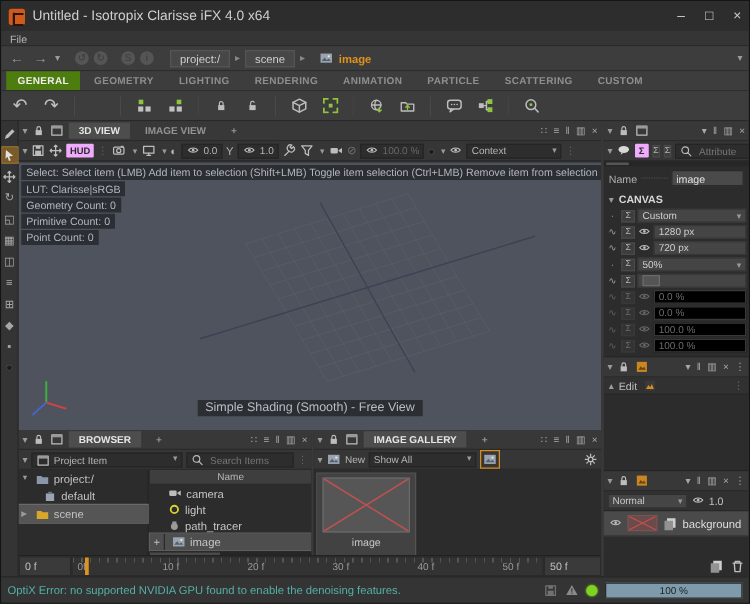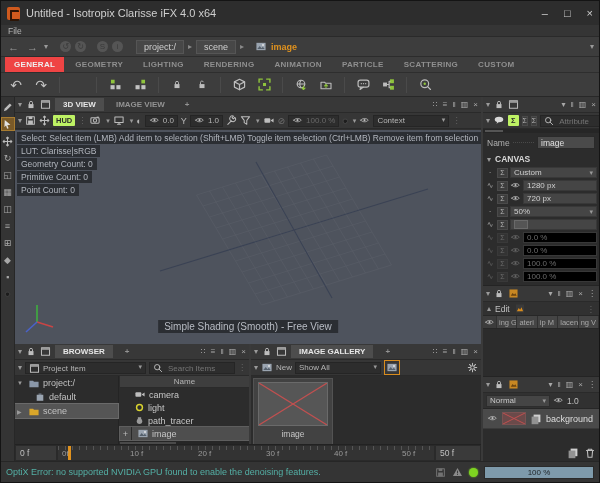--- a/index.html
+++ b/index.html
@@ -18,41 +18,41 @@
   .navbar{position:absolute;top:36px;left:0;right:0;height:20px;background:#3d3d3d;border-bottom:1px solid #2c2c2c;display:flex;align-items:center;padding:0 5px;gap:4px;font-size:10px;}
   .navarrow{color:#9a9a9a;font-size:11px;padding:0 2px;}
   .circ{width:11px;height:11px;border-radius:50%;background:#555;color:#3a3a3a;font-size:8px;display:inline-flex;align-items:center;justify-content:center;}
   .crumb{background:#474747;border:1px solid #555;padding:1px 7px;font-size:9px;color:#cfcfcf;display:flex;align-items:center;gap:4px;}
   .crumb.accent{color:#e0921e;background:transparent;border:none;font-weight:bold;}
   .csep{color:#8a8a8a;font-size:8px;}
   .caret{color:#9a9a9a;font-size:8px;}
   
   .tabsrow{position:absolute;top:56px;left:0;right:0;height:16px;background:#3d3d3d;border-bottom:1px solid #2e2e2e;display:flex;align-items:flex-end;padding:0 4px;gap:2px;}
   .ctab{font-size:8px;font-weight:bold;color:#8f8f8f;padding:3px 9px;letter-spacing:.3px;}
-  .ctab.active{background:#ef4444;color:#efefef;}
+  .ctab.active{background:#4d7c0f;color:#efefef;}
   
   .maintoolbar{position:absolute;top:72px;left:0;right:0;height:24px;background:#3d3d3d;border-bottom:1px solid #282828;display:flex;align-items:center;padding:0 6px;gap:7px;}
   .tbi{display:inline-flex;align-items:center;justify-content:center;width:18px;height:18px;color:#c2c2c2;font-size:14px;}
   .tsep{width:1px;height:16px;background:#2e2e2e;border-right:1px solid #4a4a4a;margin:0 2px;}
   
   .main{position:absolute;top:96px;left:0;right:0;bottom:21px;background:#303030;}
   .toolstrip{position:absolute;top:0;left:0;bottom:0;width:14px;background:#343434;border-right:1px solid #272727;display:flex;flex-direction:column;align-items:center;padding-top:4px;gap:5px;}
   .strip-i{width:12px;height:12px;display:flex;align-items:center;justify-content:center;color:#a8a8a8;font-size:9px;}
   .strip-i.active{background:#7a5a28;outline:1px solid #a87c30;color:#f0f0f0;}
   .center{position:absolute;top:0;left:14px;width:466px;bottom:0;}
   .rightcol{position:absolute;top:0;left:480px;right:0;bottom:0;background:#2c2c2c;border-left:2px solid #3a3a3a;}
   
   .phead{height:16px;background:#383838;border-bottom:1px solid #2a2a2a;display:flex;align-items:center;font-size:8px;color:#9a9a9a;padding:0 3px;gap:4px;}
   .ptab{padding:2px 8px;font-weight:bold;font-size:8px;color:#939393;}
   .ptab.active{background:#4d4d4d;color:#e6e6e6;}
   .hicons{margin-left:auto;display:flex;gap:5px;color:#a8a8a8;font-size:8px;align-items:center;}
   .ptools{height:16px;background:#363636;border-bottom:1px solid #2a2a2a;display:flex;align-items:center;font-size:8px;color:#b5b5b5;padding:0 3px;gap:3px;}
   .field{background:#2d2d2d;border:1px solid #252525;color:#b5b5b5;display:flex;align-items:flex-start;gap:3px;padding:0 3px;height:12px;font-size:8px;}
   .field.dis{color:#686868;}
-  .chip{background:#bef264;color:#2a2a2a;font-weight:bold;font-size:7.5px;padding:1px 3px;border-radius:1px;}
+  .chip{background:#f0abfc;color:#2a2a2a;font-weight:bold;font-size:7.5px;padding:1px 3px;border-radius:1px;}
   .ddc{font-size:7px;color:#9a9a9a;margin-left:2px;}
   
   .viewpanel{position:absolute;top:0;left:0;right:0;height:247px;}
   .viewport{position:absolute;top:33px;left:0;right:0;bottom:0;background:#4e535d;overflow:hidden;}
   .ovl{position:absolute;left:2px;display:inline-block;background:rgba(38,40,44,.85);color:#b2b6be;font-size:8.5px;padding:1px 4px;white-space:nowrap;}
   .vcaption{position:absolute;left:50%;transform:translateX(-50%);bottom:11px;background:rgba(38,40,44,.85);color:#b8bcc4;font-size:10px;padding:1px 6px;white-space:nowrap;}
   
   .bottomrow{position:absolute;top:247px;left:0;right:0;height:102px;display:flex;}
   .browser{width:236px;background:#2c2c2c;border-right:2px solid #3a3a3a;position:relative;}
   .gallery{flex:1;background:#2c2c2c;position:relative;}
@@ -862,33 +862,20 @@
           <span class="caret">▴</span>
           <span>Edit</span>
           <span style="display: inline-flex; align-items: center;">
               <svg width="12" height="11" viewBox="0 0 12 12" fill="none" stroke="#bdbdbd" stroke-width="1.1" stroke-linecap="round" stroke-linejoin="round">
                 <rect x="1.6" y="1.6" width="8.8" height="8.8" fill="#3a3a3a" stroke="none"></rect>
                 <path d="M2.6 9 4.6 5.4 6.2 7.4 7.6 4.6 9.4 9z" fill="#d88c1e" stroke="none"></path>
               </svg>
             </span>
           <span style="margin-left:auto;color:#666">⋮</span>
         </div>
-        <div class="ecols" id="editCols">
-            <span class="ecol eye">
-              <svg width="11" height="9" viewBox="0 0 12 12" fill="none" stroke="#bdbdbd" stroke-width="1.1" stroke-linecap="round" stroke-linejoin="round">
-                <path d="M1 5.5c2.2-3 7.8-3 10 0c-2.2 3-7.8 3-10 0z"></path>
-                <circle cx="6" cy="5.5" r="1.4" fill="#bdbdbd" stroke="none"></circle>
-              </svg>
-            </span>
-            <span class="ecol">ing G</span>
-            <span class="ecol">ateri</span>
-            <span class="ecol">ip M</span>
-            <span class="ecol">lacen</span>
-            <span class="ecol">ng V</span>
-          </div>
       </div>
 
       <div class="layerspanel">
         <div class="phead">
           <span class="caret">▾</span>
           <span style="display: inline-flex; align-items: center;">
               <svg width="10" height="11" viewBox="0 0 12 12" fill="none" stroke="#bdbdbd" stroke-width="1.1" stroke-linecap="round" stroke-linejoin="round">
                 <rect x="3" y="5.5" width="6" height="4.8" fill="#bdbdbd" stroke="none"></rect>
                 <path d="M4.2 5.5V4a1.8 1.8 0 0 1 3.6 0v1.5"></path>
               </svg>

